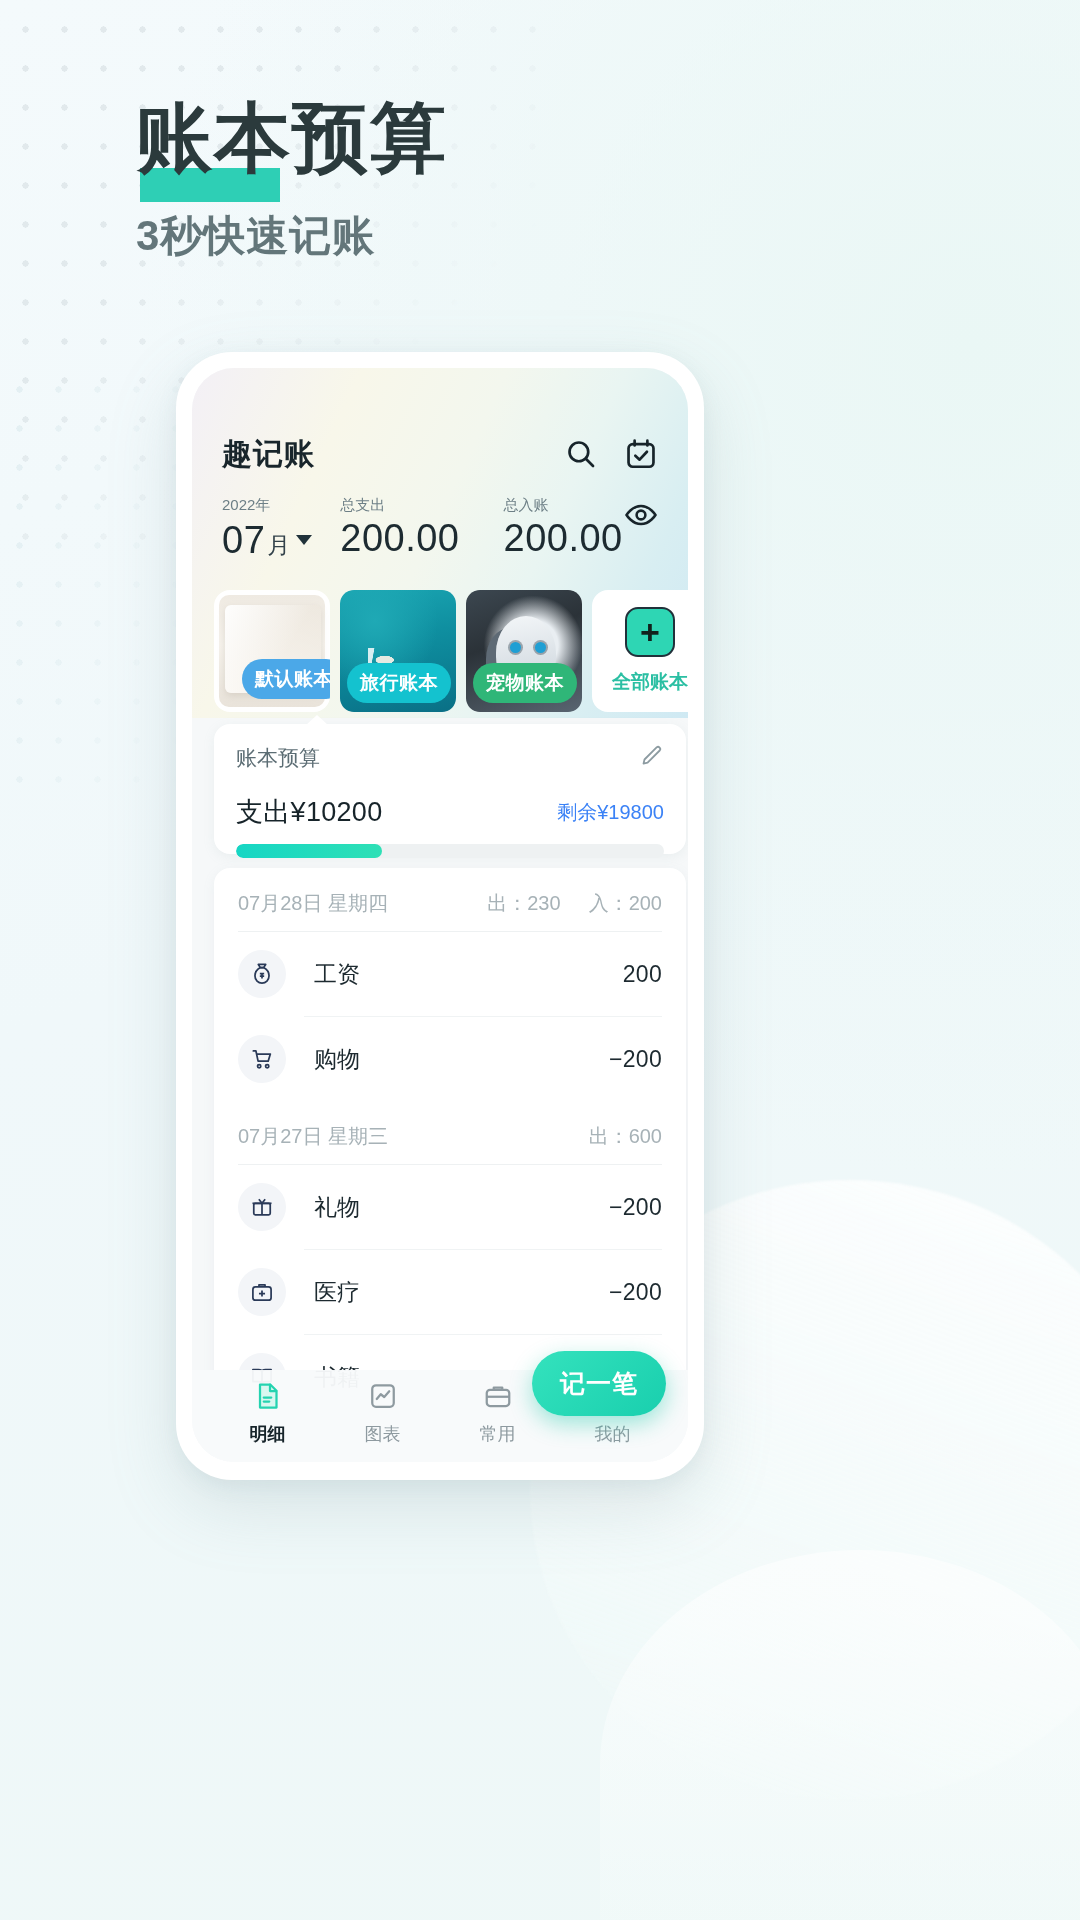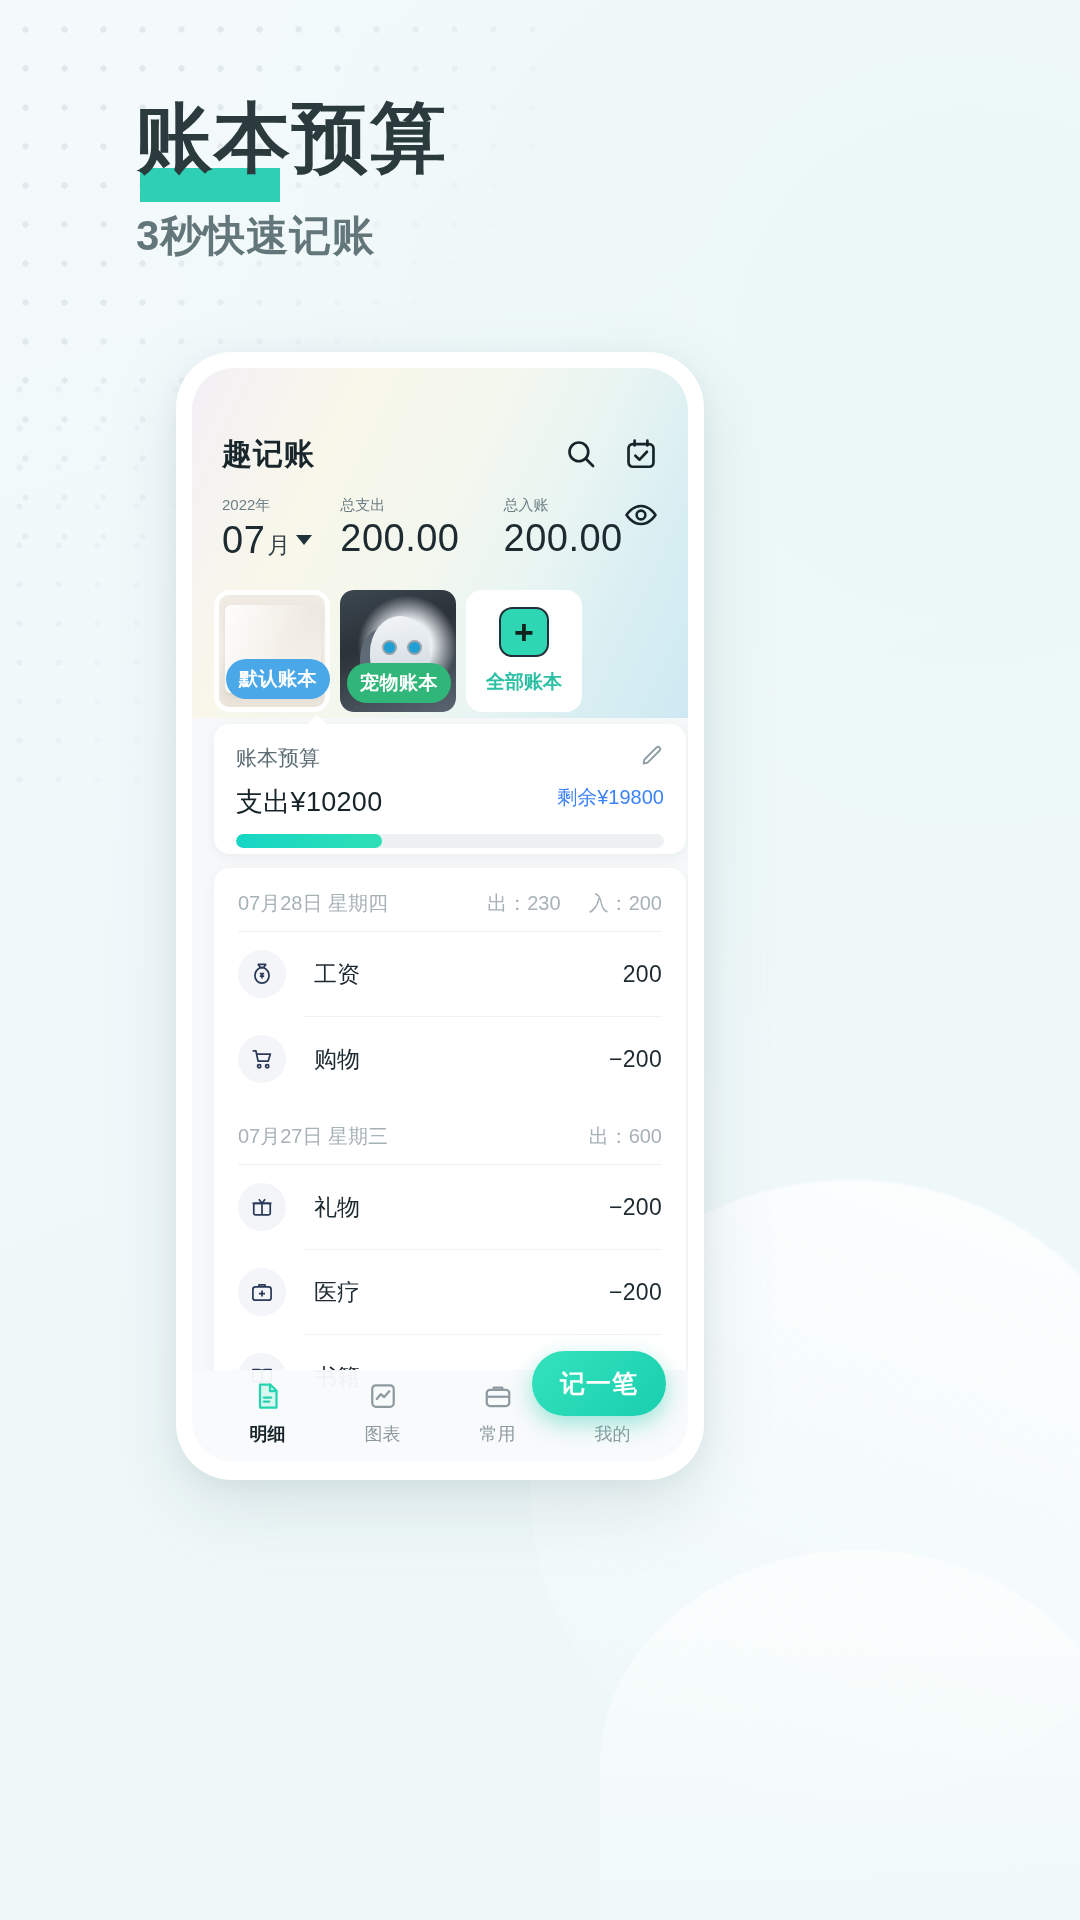--- a/index.html
+++ b/index.html
@@ -170,21 +170,21 @@
     background:#1f9fd4; box-shadow:0 0 0 2px rgba(20,40,55,.35);
   }
   .cat-eyes span:nth-child(1){left:0;}
   .cat-eyes span:nth-child(2){left:25px;}
   .book-badge {
     position:absolute; left:7px; bottom:9px; z-index:3;
     padding:7px 13px; border-radius:999px;
     font-size:19px; font-weight:700; color:#fff; letter-spacing:.5px;
     white-space:nowrap;
   }
-  .book.sel .book-badge { left:12px; bottom:13px;font-family:Liberation Mono, monospace; }
+  .book.sel .book-badge { left:28px; bottom:13px;font-family:Liberation Mono, monospace; }
   .book-all {
     width:116px;height:122px;flex:none;border-radius:16px;background:#fff;
     display:flex;flex-direction:column;align-items:center;justify-content:center;gap:12px;
   }
   .plus-box {
     width:50px;height:50px;border-radius:13px;border:2px solid #21313a;
     display:flex;align-items:center;justify-content:center;
     background:#2ed6b4;
   }
   .plus-box span{
@@ -199,21 +199,21 @@
     box-shadow:0 3px 12px rgba(150,170,175,.12);
   }
   .budget:before{
     content:""; position:absolute; left:92px; top:-9px;
     border-left:11px solid transparent;border-right:11px solid transparent;
     border-bottom:10px solid #fff;
   }
   .b-row1 { display:flex; align-items:flex-start; }
   .b-title { font-size:21px; color:#5c6d74; }
   .b-edit { margin-left:auto; }
-  .b-row2 { display:flex; align-items:flex-start; margin-top:12px; }
+  .b-row2 { display:flex; align-items:center; margin-top:22px; }
   .b-spend { font-size:27px; color:#17242a; letter-spacing:.3px; }
   .b-left { margin-left:auto; font-size:20px; color:#3b82f6; }
   .b-track {
     margin-top:14px; height:14px; border-radius:999px; background:#eef1f2; overflow:hidden;
   }
   .b-fill { height:100%; border-radius:999px; background:linear-gradient(90deg,#16d6c4,#2ee0b6); }
 
   
   .listcard {
     position:absolute; left:22px; top:500px; width:472px; bottom:72px;
@@ -316,20 +316,24 @@
         </svg>
       </span>
     </div>
 
     <div class="books">
       <div class="book sel">
         <div class="book-img img-note"></div>
         <div class="book-badge" style="background:#4ba8e8">默认账本</div>
       </div>
       <div class="book">
+        <div class="book-img img-sea"></div>
+        <div class="book-badge" style="background:#14c2cf">旅行账本</div>
+      </div>
+      <div class="book">
         <div class="book-img img-cat"></div>
         <div class="cat-eyes">
             <span></span>
             <span></span>
           </div>
         <div class="book-badge" style="background:#2fb678">宠物账本</div>
       </div>
       <div class="book-all">
         <div class="plus-box">
           <span>+</span>

